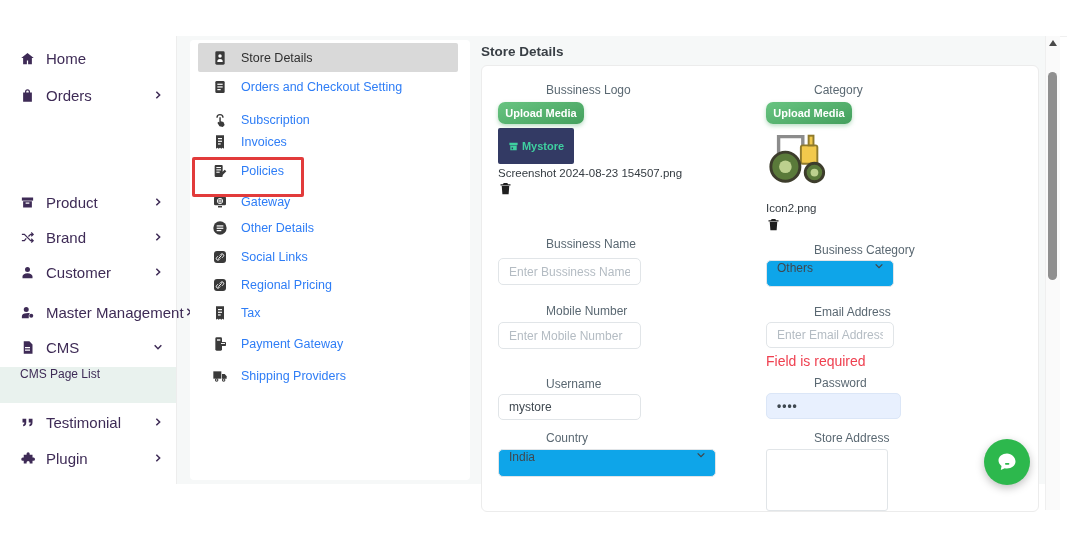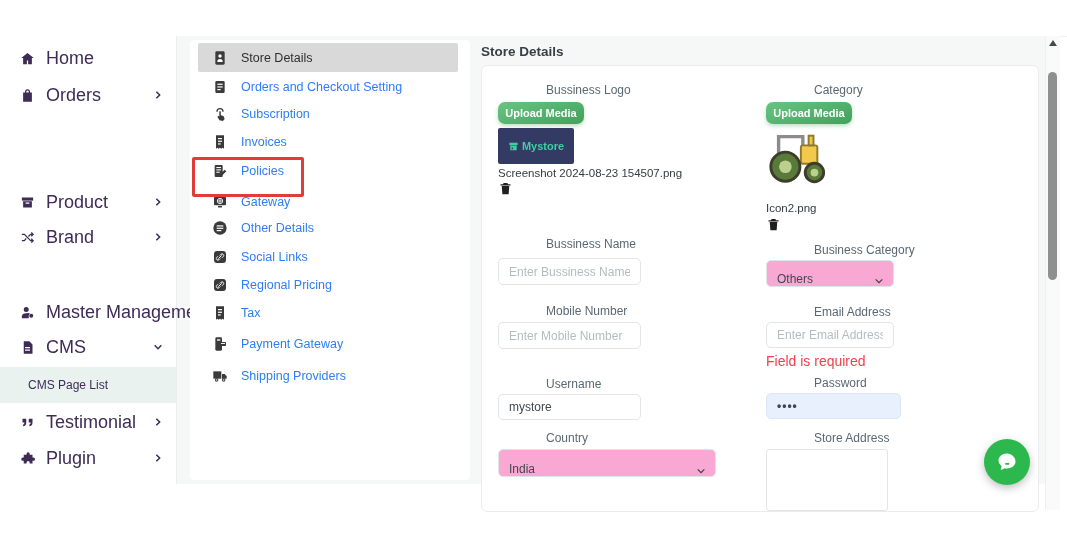--- a/index.html
+++ b/index.html
@@ -13,25 +13,25 @@
 
   
   .content-bg{left:176px;top:36px;width:884px;height:448px;background:#f6f8f8;}
 
   
   .sidebar{left:0;top:36px;width:176px;height:448px;background:#fff;border-right:1px solid #ededed;}
   .side-item{position:absolute;left:0;width:176px;height:26px;display:flex;align-items:center;
              padding-left:20px;box-sizing:border-box;cursor:pointer;}
   .sicon{width:15px;height:15px;margin-right:11px;color:#3e2b56;flex:0 0 15px;}
   .sicon svg{width:15px;height:15px;display:block;fill:currentColor;}
-  .slabel{font-size:18px;color:#3e2b56;flex:1;white-space:nowrap;}
+  .slabel{font-size:15px;color:#3e2b56;flex:1;white-space:nowrap;}
   .schev{margin-right:13px;color:#3e2b56;}
   .schev svg{width:10px;height:10px;display:block;}
   .side-sub{position:absolute;left:0;width:176px;height:36px;background:#e9f2ee;
-            display:flex;align-items:center;padding-left:28px;box-sizing:border-box;cursor:pointer;}
+            display:flex;padding-left:20px;box-sizing:border-box;cursor:pointer;}
   .side-sub .slabel{font-size:12px;}
 
   
   .nav-panel{left:190px;top:40px;width:280px;height:440px;background:#fff;border-radius:4px;}
   .tab{position:absolute;left:22px;height:24px;display:flex;align-items:center;cursor:pointer;}
   .ticon{width:16px;height:16px;margin-right:13px;color:#3a3a3a;flex:0 0 16px;}
   .ticon svg{width:16px;height:16px;display:block;fill:currentColor;}
   .tlabel{font-size:12.5px;color:#2e7df6;font-weight:500;white-space:nowrap;}
   .tab-active-bg{position:absolute;left:8px;top:3px;width:260px;height:29px;background:#d9d9d9;border-radius:2px;}
   .tab.active .tlabel{color:#2f2f2f;}
@@ -52,21 +52,21 @@
   .logo-chip span{color:#3fd0a0;font-size:11px;font-weight:bold;}
   .logo-chip svg{width:11px;height:11px;fill:#3fd0a0;}
   .filename{position:absolute;font-size:11.5px;color:#343b41;white-space:nowrap;}
   .trash{position:absolute;width:15px;height:17px;color:#1f1f1f;cursor:pointer;}
   .trash svg{width:15px;height:17px;display:block;fill:currentColor;}
   .fin{position:absolute;border:1px solid #e1e5e8;border-radius:5px;box-sizing:border-box;
        font-size:12px;color:#3f4850;padding:0 10px;font-family:"Liberation Sans",sans-serif;background:#fff;}
   .fin::placeholder{color:#b4bcc3;}
   .fin.filled-blue{background:#e8f0fe;border-color:#dbe6f7;font-weight:bold;letter-spacing:1px;}
   .fselect{position:absolute;border:1px solid #e1e5e8;border-radius:5px;box-sizing:border-box;
-           background:#f9a8d4;display:flex;align-items:flex-end;justify-content:space-between;
+           background:#0ea5e9;display:flex;align-items:flex-start;justify-content:space-between;
            padding:0 9px 0 10px;cursor:pointer;}
   .fselect .val{font-size:12px;color:#3f4850;}
   .fselect svg{width:10px;height:10px;stroke:#444;fill:none;}
   .ferror{position:absolute;font-size:14px;color:#ef4050;}
   .ftextarea{position:absolute;border:1px solid #e1e5e8;border-radius:3px;box-sizing:border-box;
              resize:none;background:#fff;font-family:"Liberation Sans",sans-serif;font-size:12px;padding:6px;}
   .tractor{position:absolute;width:62px;height:66px;}
 
   
   .scrollbar{left:1045px;top:36px;width:14px;height:474px;background:#fafafa;border-left:1px solid #efefef;}
@@ -139,20 +139,33 @@
         </svg>
       </span>
     <span class="slabel">Brand</span>
     <span class="schev">
         <svg viewBox="0 0 12 12">
           <path d="M4 2l4 4-4 4" stroke="currentColor" stroke-width="1.8" fill="none"></path>
         </svg>
       </span>
   </div>
 
+  <div class="side-item" style="top:223px">
+    <span class="sicon">
+        <svg viewBox="0 0 24 24">
+          <path d="M12 11a4 4 0 1 0-4-4 4 4 0 0 0 4 4zm0 2c-4.4 0-8 2.2-8 5v3h16v-3c0-2.8-3.6-5-8-5z"></path>
+        </svg>
+      </span>
+    <span class="slabel">Customer</span>
+    <span class="schev">
+        <svg viewBox="0 0 12 12">
+          <path d="M4 2l4 4-4 4" stroke="currentColor" stroke-width="1.8" fill="none"></path>
+        </svg>
+      </span>
+  </div>
 
   <div class="side-item" style="top:263px">
     <span class="sicon">
         <svg viewBox="0 0 24 24">
           <path d="M10 11a4 4 0 1 0-4-4 4 4 0 0 0 4 4zm0 2c-4 0-7 2-7 5v3h11v-4.2A6.5 6.5 0 0 1 16 13a13 13 0 0 0-6 0z"></path>
           <circle cx="18" cy="17" r="3.2"></circle>
         </svg>
       </span>
     <span class="slabel">Master Management</span>
     <span class="schev">
@@ -228,21 +241,21 @@
         <svg viewBox="0 0 24 24">
           <rect x="5" y="3" width="14" height="18" rx="2"></rect>
           <rect x="8" y="7" width="8" height="1.8" fill="#fff"></rect>
           <rect x="8" y="11" width="8" height="1.8" fill="#fff"></rect>
           <rect x="8" y="15" width="5" height="1.8" fill="#fff"></rect>
         </svg>
       </span>
     <span class="tlabel">Orders and Checkout Setting</span>
   </div>
 
-  <div class="tab" style="top:62px">
+  <div class="tab" style="top:68px">
     <span class="ticon">
         <svg viewBox="0 0 24 24">
           <path d="M12 3a5.5 5.5 0 0 0-5.5 5.5h2a3.5 3.5 0 1 1 7 0h2A5.5 5.5 0 0 0 12 3z"></path>
           <path d="M11 8h2.2v6l4 1 1.8 4.6-2.8 2.8-5-1-3-4.8 1.2-2 1.6 1z"></path>
         </svg>
       </span>
     <span class="tlabel">Subscription</span>
   </div>
 
   <div class="tab" style="top:90px">

